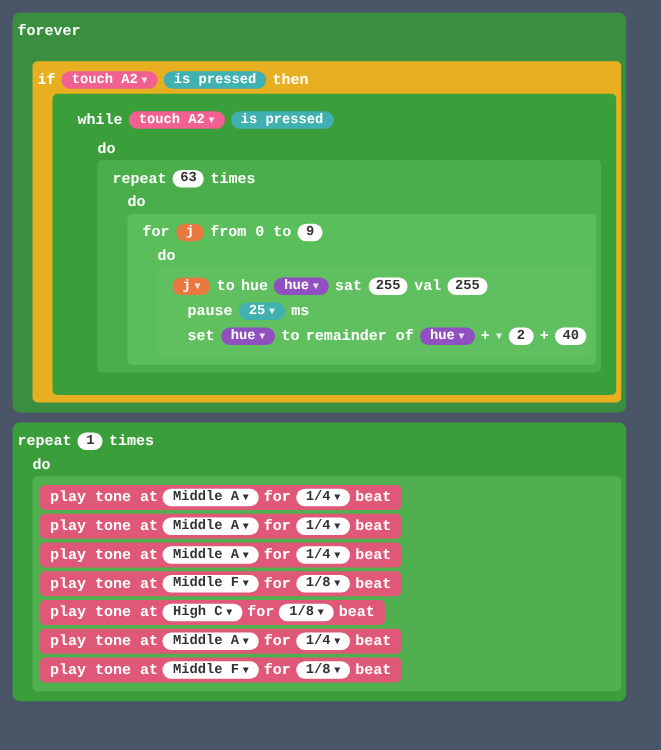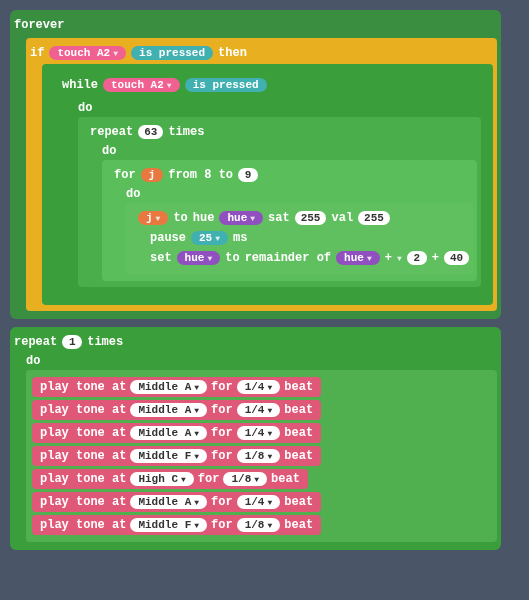--- a/index.html
+++ b/index.html
@@ -46,21 +46,21 @@
       padding-bottom: 8px;
       border-radius: 6px;
       min-width: 480px;
     }
 
     .if-block {
       background-color: #e8b020;
       padding: 4px;
       padding-bottom: 6px;
       border-radius: 4px;
-      margin-top: 4px;
+      margin-top: 15px;
     }
 
     .run-parallel-block {
       background-color: #3a9e3a;
       padding: 4px;
       padding-bottom: 6px;
       border-radius: 4px;
       margin-top: 2px;
     }
 
@@ -223,21 +223,21 @@
               <div class="indent">
                 <span class="label">do</span>
 
                 
                 <div class="inner-for">
                   <div class="row">
                     <span class="label">for</span>
                     <span class="pill pill-orange">
                       <span>j</span>
                     </span>
-                    <span class="label">from 8 to</span>
+                    <span class="label">from 0 to</span>
                     <span class="num-input">9</span>
                   </div>
 
                   <div class="indent">
                     <span class="label">do</span>
 
                     
                     <div class="inner-do">
                       <div class="row">
                         <span class="pill pill-orange">

